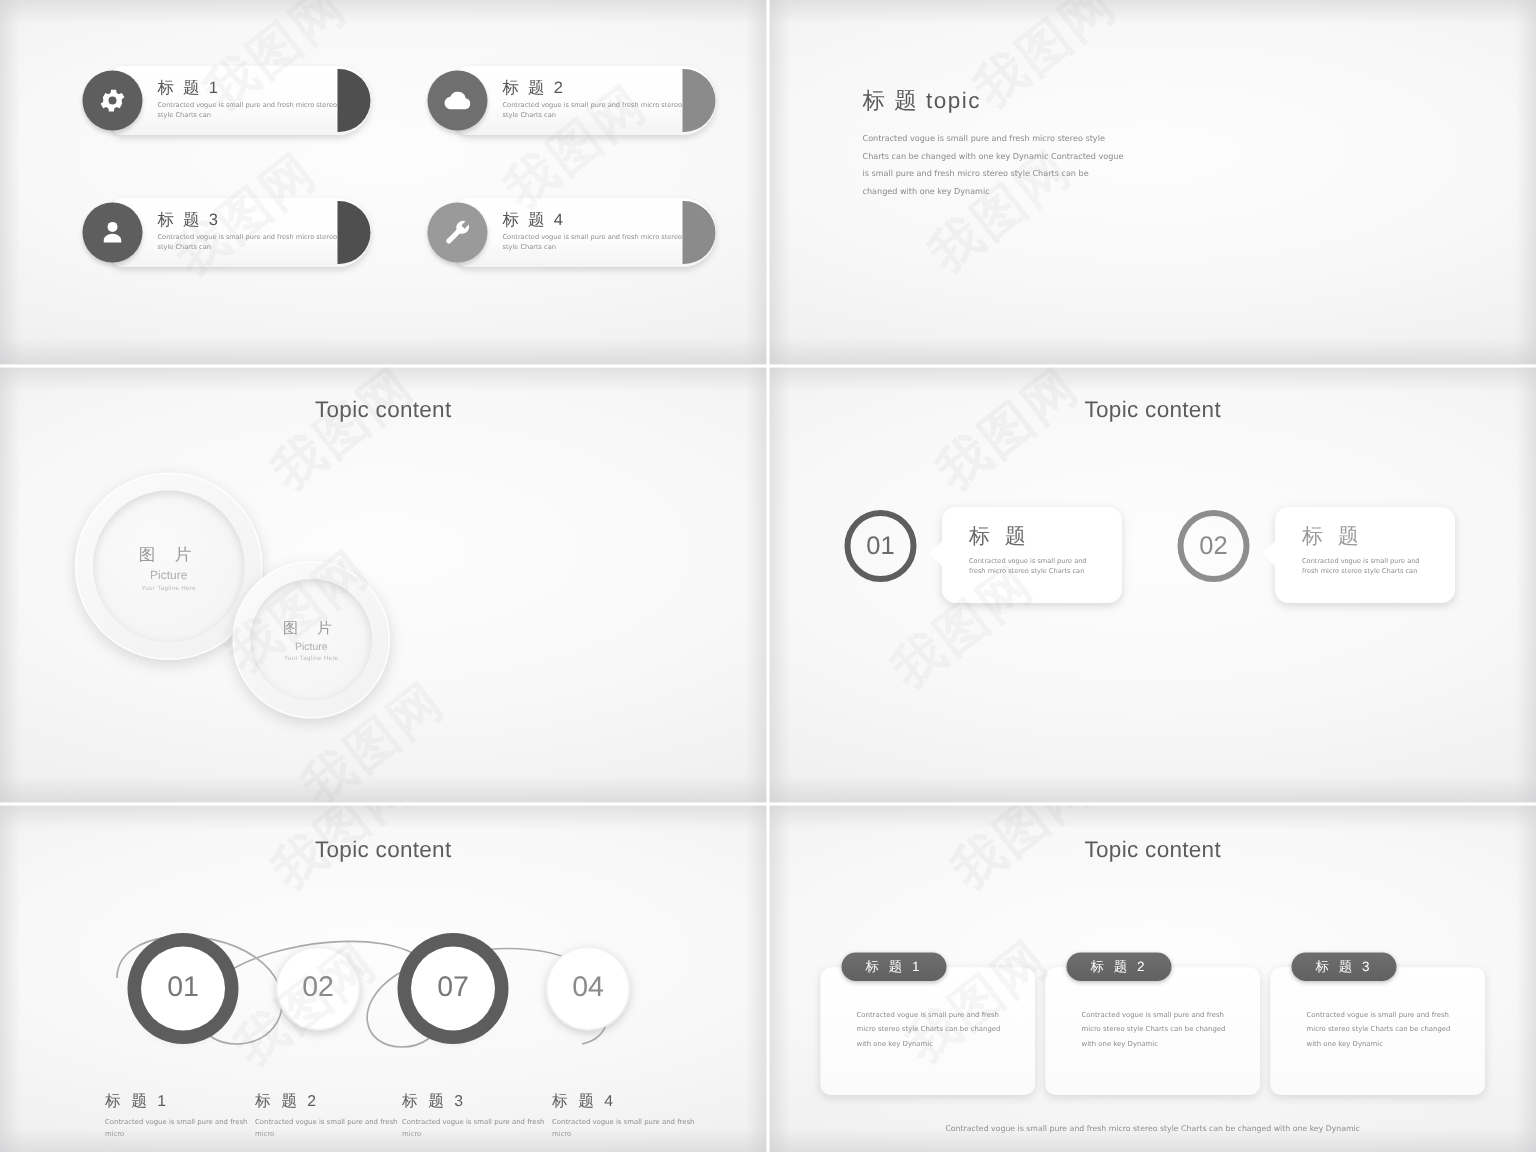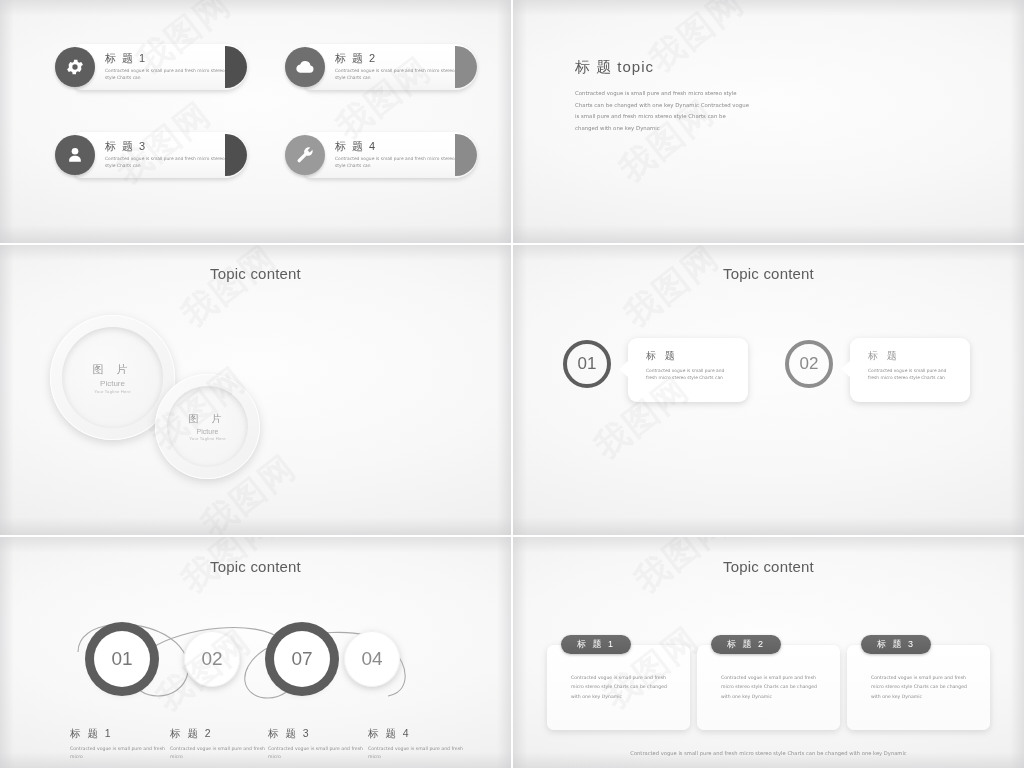--- a/index.html
+++ b/index.html
@@ -149,21 +149,21 @@
     box-shadow: 0 2px 6px rgba(140,140,140,.30);
     z-index: 2;
   }
   .bubble::before {
     content: ""; position: absolute;
     left: -9px; top: 22px;
     border-top: 9px solid transparent;
     border-bottom: 9px solid transparent;
     border-right: 10px solid #ffffff;
   }
-  .bubble-h { font-size: 10px; color: #6a6a6a; letter-spacing: 3px; margin: 11px 0 5px 18px; }
+  .bubble-h { font-size: 14px; color: #6a6a6a; letter-spacing: 3px; margin: 11px 0 5px 18px; }
   .bubble-p { font-size: 4.4px; color: #8e8e8e; line-height: 1.55; margin-left: 18px; width: 82px;
               font-family: "DejaVu Sans", sans-serif; }
 
   
   .step {
     position: absolute; width: 56px; height: 56px; border-radius: 50%;
     display: flex; align-items: center; justify-content: center;
     font-size: 19px; font-weight: 300;
     z-index: 4;
   }
@@ -347,21 +347,21 @@
 
     <svg style="position:absolute; left:70px; top:75px; width:380px; height:90px; z-index:1;" viewBox="0 0 380 90">
       <path d="M8 40 C8 8, 68 4, 100 26 C132 48, 118 84, 88 84 C60 84, 52 56, 82 36
                C112 16, 186 6, 212 28 C240 52, 226 86, 198 86 C172 86, 164 58, 194 38
                C226 18, 300 12, 322 36 C342 58, 338 80, 318 84" fill="none" stroke="#9b9b9b" stroke-width="1.1" opacity=".85"></path>
     </svg>
 
     <div class="step dark" style="left:94px;  top:94px;">01</div>
     <div class="step light" style="left:184px; top:94px;">02</div>
     <div class="step dark" style="left:274px; top:94px;">07</div>
-    <div class="step light" style="left:344px; top:94px;">04</div>
+    <div class="step light" style="left:364px; top:94px;">04</div>
 
     <div class="s5-cap" style="left:70px;  top:190px;">
       <h4>标 题 1</h4>
       <p>Contracted vogue is small pure and fresh micro</p>
     </div>
     <div class="s5-cap" style="left:170px; top:190px;">
       <h4>标 题 2</h4>
       <p>Contracted vogue is small pure and fresh micro</p>
     </div>
     <div class="s5-cap" style="left:268px; top:190px;">

